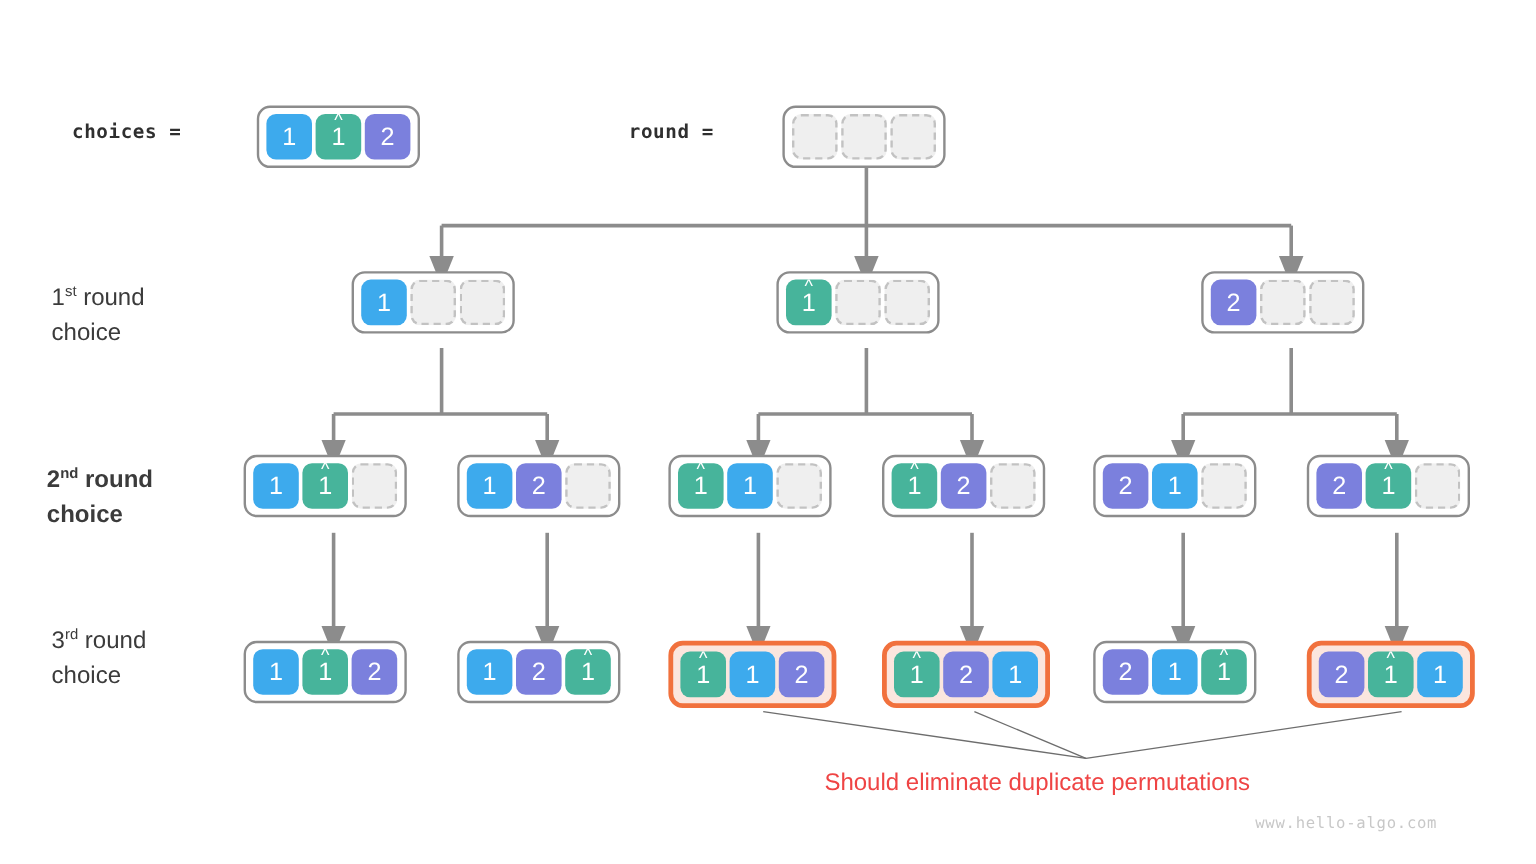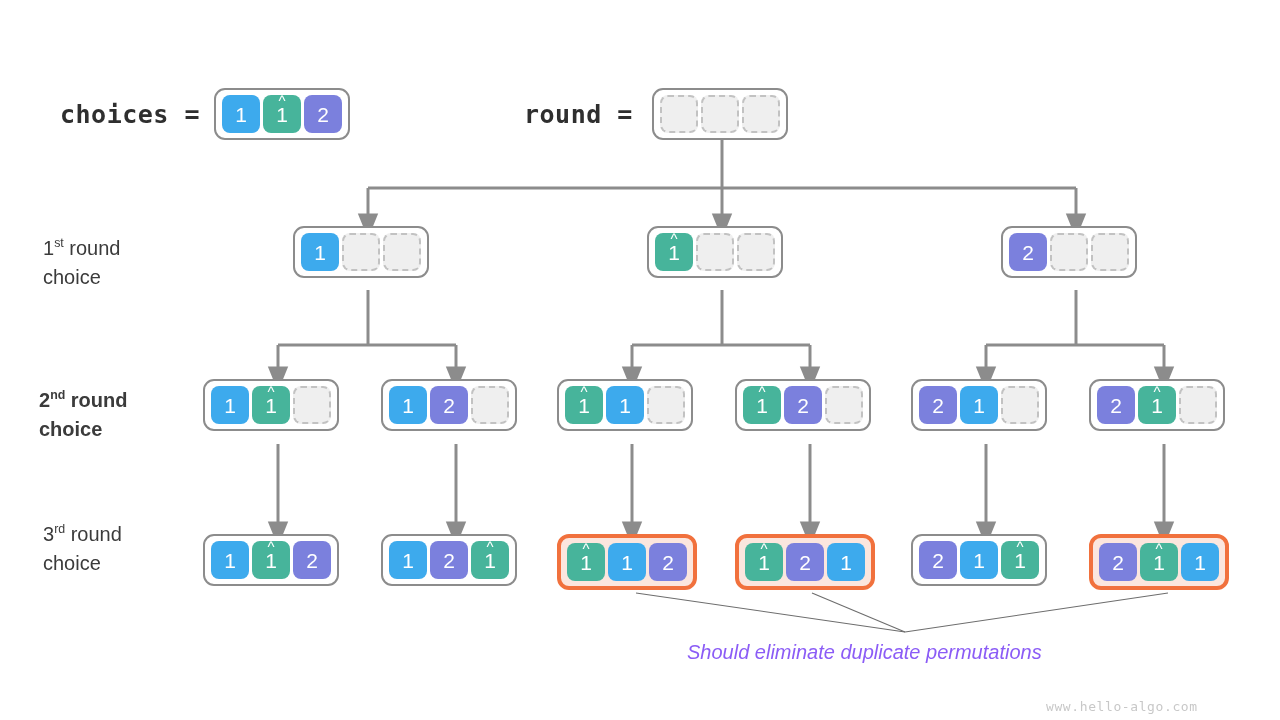--- a/index.html
+++ b/index.html
@@ -21,21 +21,21 @@
     top: 0;
     width: 1280px;
     height: 720px;
     pointer-events: none;
   }
 
   
   .mono-label {
     position: absolute;
     font-family: "DejaVu Sans Mono", "Liberation Mono", monospace;
-    font-size: 25px;
+    font-size: 16px;
     font-weight: 700;
     color: #2f2f2f;
     letter-spacing: 0.5px;
     white-space: nowrap;
   }
 
   
   .round-label {
     position: absolute;
     font-size: 20px;
@@ -101,32 +101,30 @@
     left: 50%;
     transform: translateX(-50%);
     font-size: 15px;
     line-height: 1;
   }
 
   
   .annotation {
     position: absolute;
     font-size: 20px;
-    color: #8b5cf6;
+    color: #ef4444;
     white-space: nowrap;
-    font-style: italic;
   }
   .watermark {
     position: absolute;
     font-family: "DejaVu Sans Mono", "Liberation Mono", monospace;
     font-size: 13px;
     color: #c8c8c8;
     letter-spacing: 0.6px;
     white-space: nowrap;
-    margin-top: 20px;
   }
 </style>
 </head>
 <body>
 
 <div id="canvas">
 
   <svg id="edges" viewBox="0 0 1280 720" width="1280" height="720">
     <defs>
       <marker id="arrow" markerWidth="9" markerHeight="9" refX="4.2" refY="4" orient="auto" markerUnits="strokeWidth">

